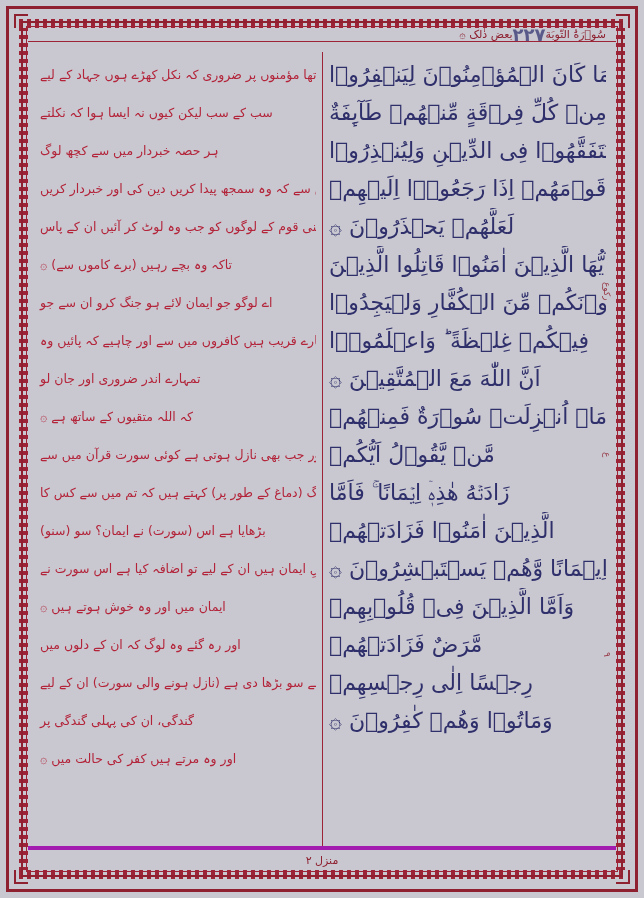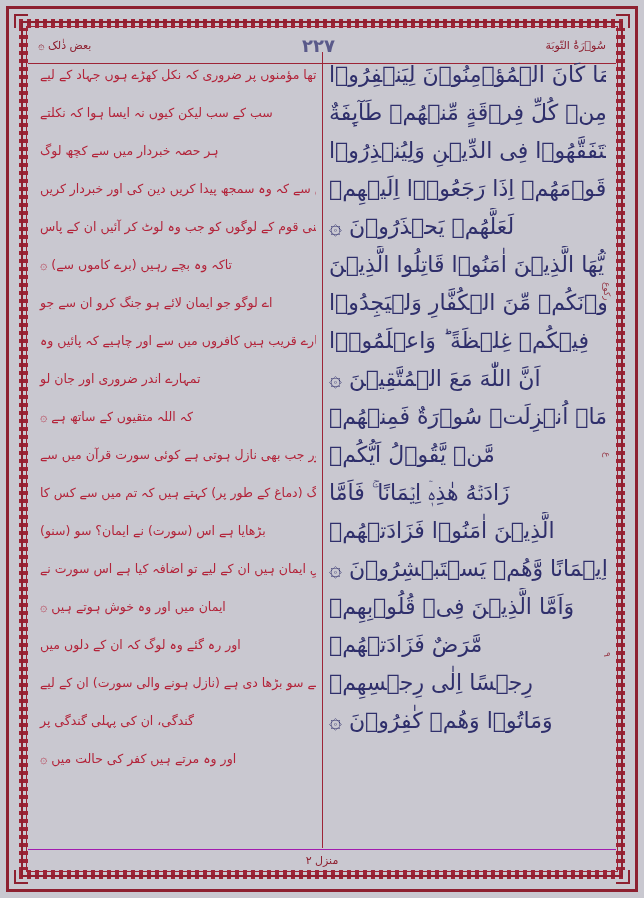--- a/index.html
+++ b/index.html
@@ -61,24 +61,24 @@
     bottom: 26px;
     border: 1px solid #9d2436;
     box-sizing: border-box;
   }
   
   .header {
     position: absolute;
     left: 28px;
     right: 28px;
     top: 28px;
-    height: 36px;
-    display: flex;
-    align-items: center;
-    justify-content: space-between;
+    height: 14px;
+    display: flex;
+    align-items: center;
+    justify-content: flex-end;
     padding: 0 10px;
     box-sizing: border-box;
     border-bottom: 1px solid #9d2436;
   }
   .hdr-side {
     font-size: 11px;
     color: #8e2030;
     direction: rtl;
     font-family: "DejaVu Sans", sans-serif;
   }
@@ -90,21 +90,21 @@
   
   .footer {
     position: absolute;
     left: 28px;
     right: 28px;
     bottom: 28px;
     height: 20px;
     display: flex;
     align-items: center;
     justify-content: center;
-    border-top: 1px solid #a21caf;
+    border-top: 4px solid #a21caf;
   }
   .footer span {
     font-size: 11px;
     color: #8e2030;
     direction: rtl;
   }
   
   .content {
     position: absolute;
     left: 30px;

